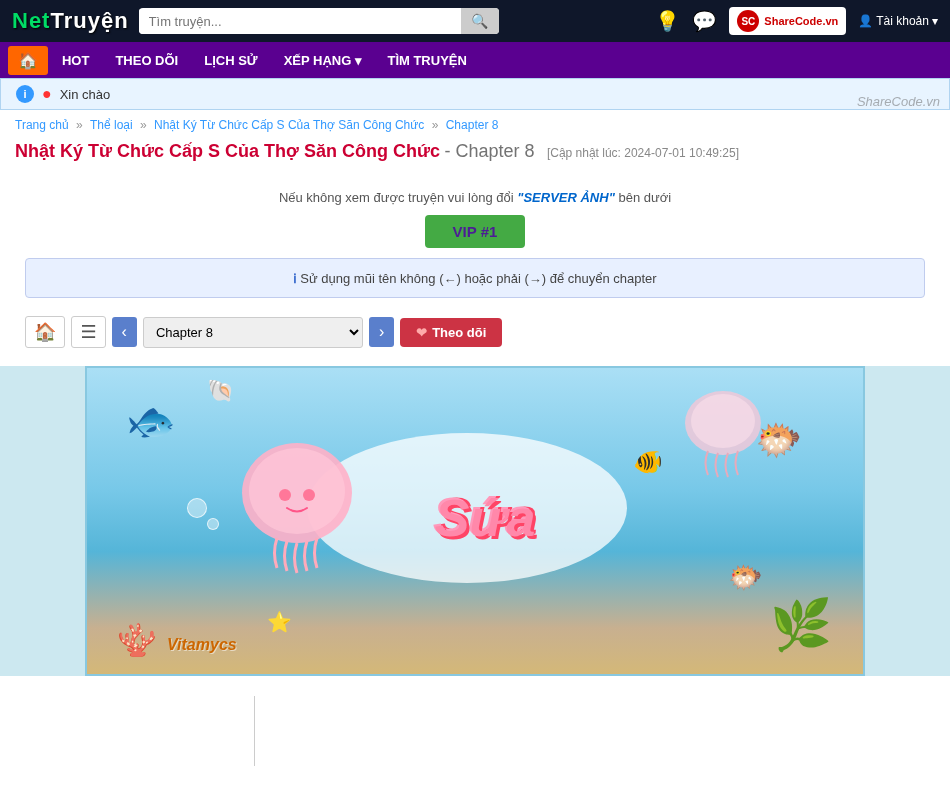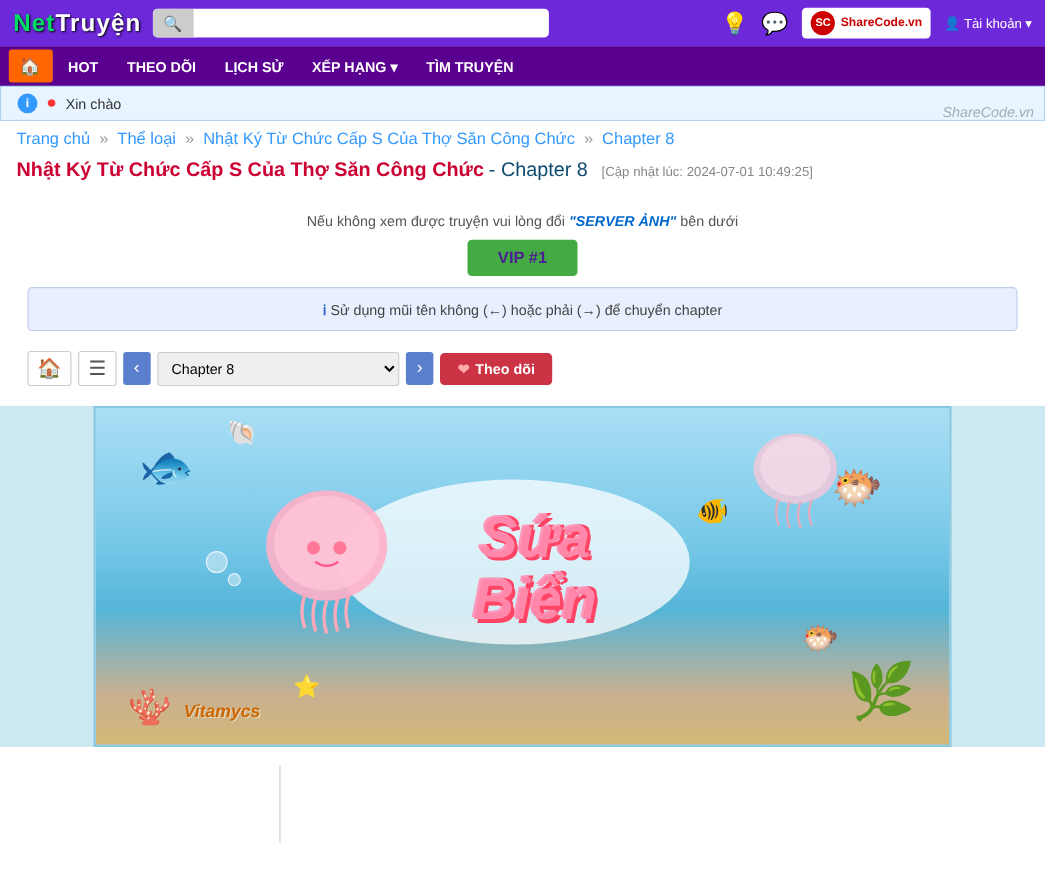--- a/index.html
+++ b/index.html
@@ -1,20 +1,20 @@
 <!DOCTYPE html>
 <html><head>
   <meta charset="utf-8">
   <style>
     * { margin: 0; padding: 0; box-sizing: border-box; }
     body { font-family: Arial, sans-serif; background: #f0f0f0; width: 950px; min-height: 796px; overflow-x: hidden; }
 
     
     .top-nav {
-      background: #6d28d9;
+      background: #0f172a;
       display: flex;
       align-items: center;
       padding: 6px 12px;
       gap: 10px;
       height: 42px;
     }
     .logo {
       font-size: 22px;
       font-weight: bold;
       color: #00ff88;
@@ -154,39 +154,39 @@
       flex-shrink: 0;
     }
     .dot-red { color: #ff3333; font-size: 16px; }
 
     
     .breadcrumb-area {
       background: #fff;
       padding: 8px 15px 5px;
     }
     .breadcrumb {
-      font-size: 15px;
+      font-size: 12px;
       color: #666;
     }
     .breadcrumb a { color: #3399ff; text-decoration: none; }
     .breadcrumb span { color: #999; margin: 0 4px; }
 
     
     .page-title-area {
       background: #fff;
       padding: 4px 15px 10px;
     }
     .page-title {
       font-size: 18px;
       color: #cc0033;
       font-weight: bold;
     }
     .page-title-chapter {
       font-size: 18px;
-      color: #0c4a6e;
+      color: #737373;
       font-weight: normal;
     }
     .update-time {
       font-size: 12px;
       color: #888;
       margin-left: 8px;
     }
 
     
     .content-area {
@@ -439,20 +439,21 @@
     }
   </style>
 </head>
 <body>
 
 <div class="top-nav">
   <div class="logo">
     <span class="net">Net</span><span class="truyen">Truyện</span>
   </div>
   <div class="search-bar">
+    <input type="text" placeholder="Tìm truyện..." style="">
     <button>🔍</button>
   </div>
   <div class="nav-icons">
     <button class="nav-icon-btn">💡</button>
     <button class="nav-icon-btn">💬</button>
     <div class="sharecode-logo">
       <div class="sc-icon">SC</div>
       <span>ShareCode.vn</span>
     </div>
     <div class="tai-khoan">
@@ -568,21 +569,20 @@
         <ellipse cx="50" cy="38" rx="32" ry="27" fill="#f8dde8" opacity="0.7"></ellipse>
         <path d="M35 68 Q30 80 35 92" stroke="#e8aabb" stroke-width="2" fill="none"></path>
         <path d="M45 70 Q40 82 45 94" stroke="#e8aabb" stroke-width="2" fill="none"></path>
         <path d="M55 70 Q50 82 55 94" stroke="#e8aabb" stroke-width="2" fill="none"></path>
         <path d="M65 68 Q60 80 65 92" stroke="#e8aabb" stroke-width="2" fill="none"></path>
       </svg>
     </div>
 
     <div class="manga-title-text">
       <div>Sứa</div>
-      <div>Biển</div>
     </div>
 
     <div style="position:absolute; top:50px; left:200px; z-index:7;">
       <svg width="360" height="180" viewBox="0 0 360 180">
         <ellipse cx="180" cy="90" rx="160" ry="75" fill="rgba(255,255,255,0.75)"></ellipse>
       </svg>
     </div>
 
     <div class="bubble1"></div>
     <div class="bubble2"></div>

